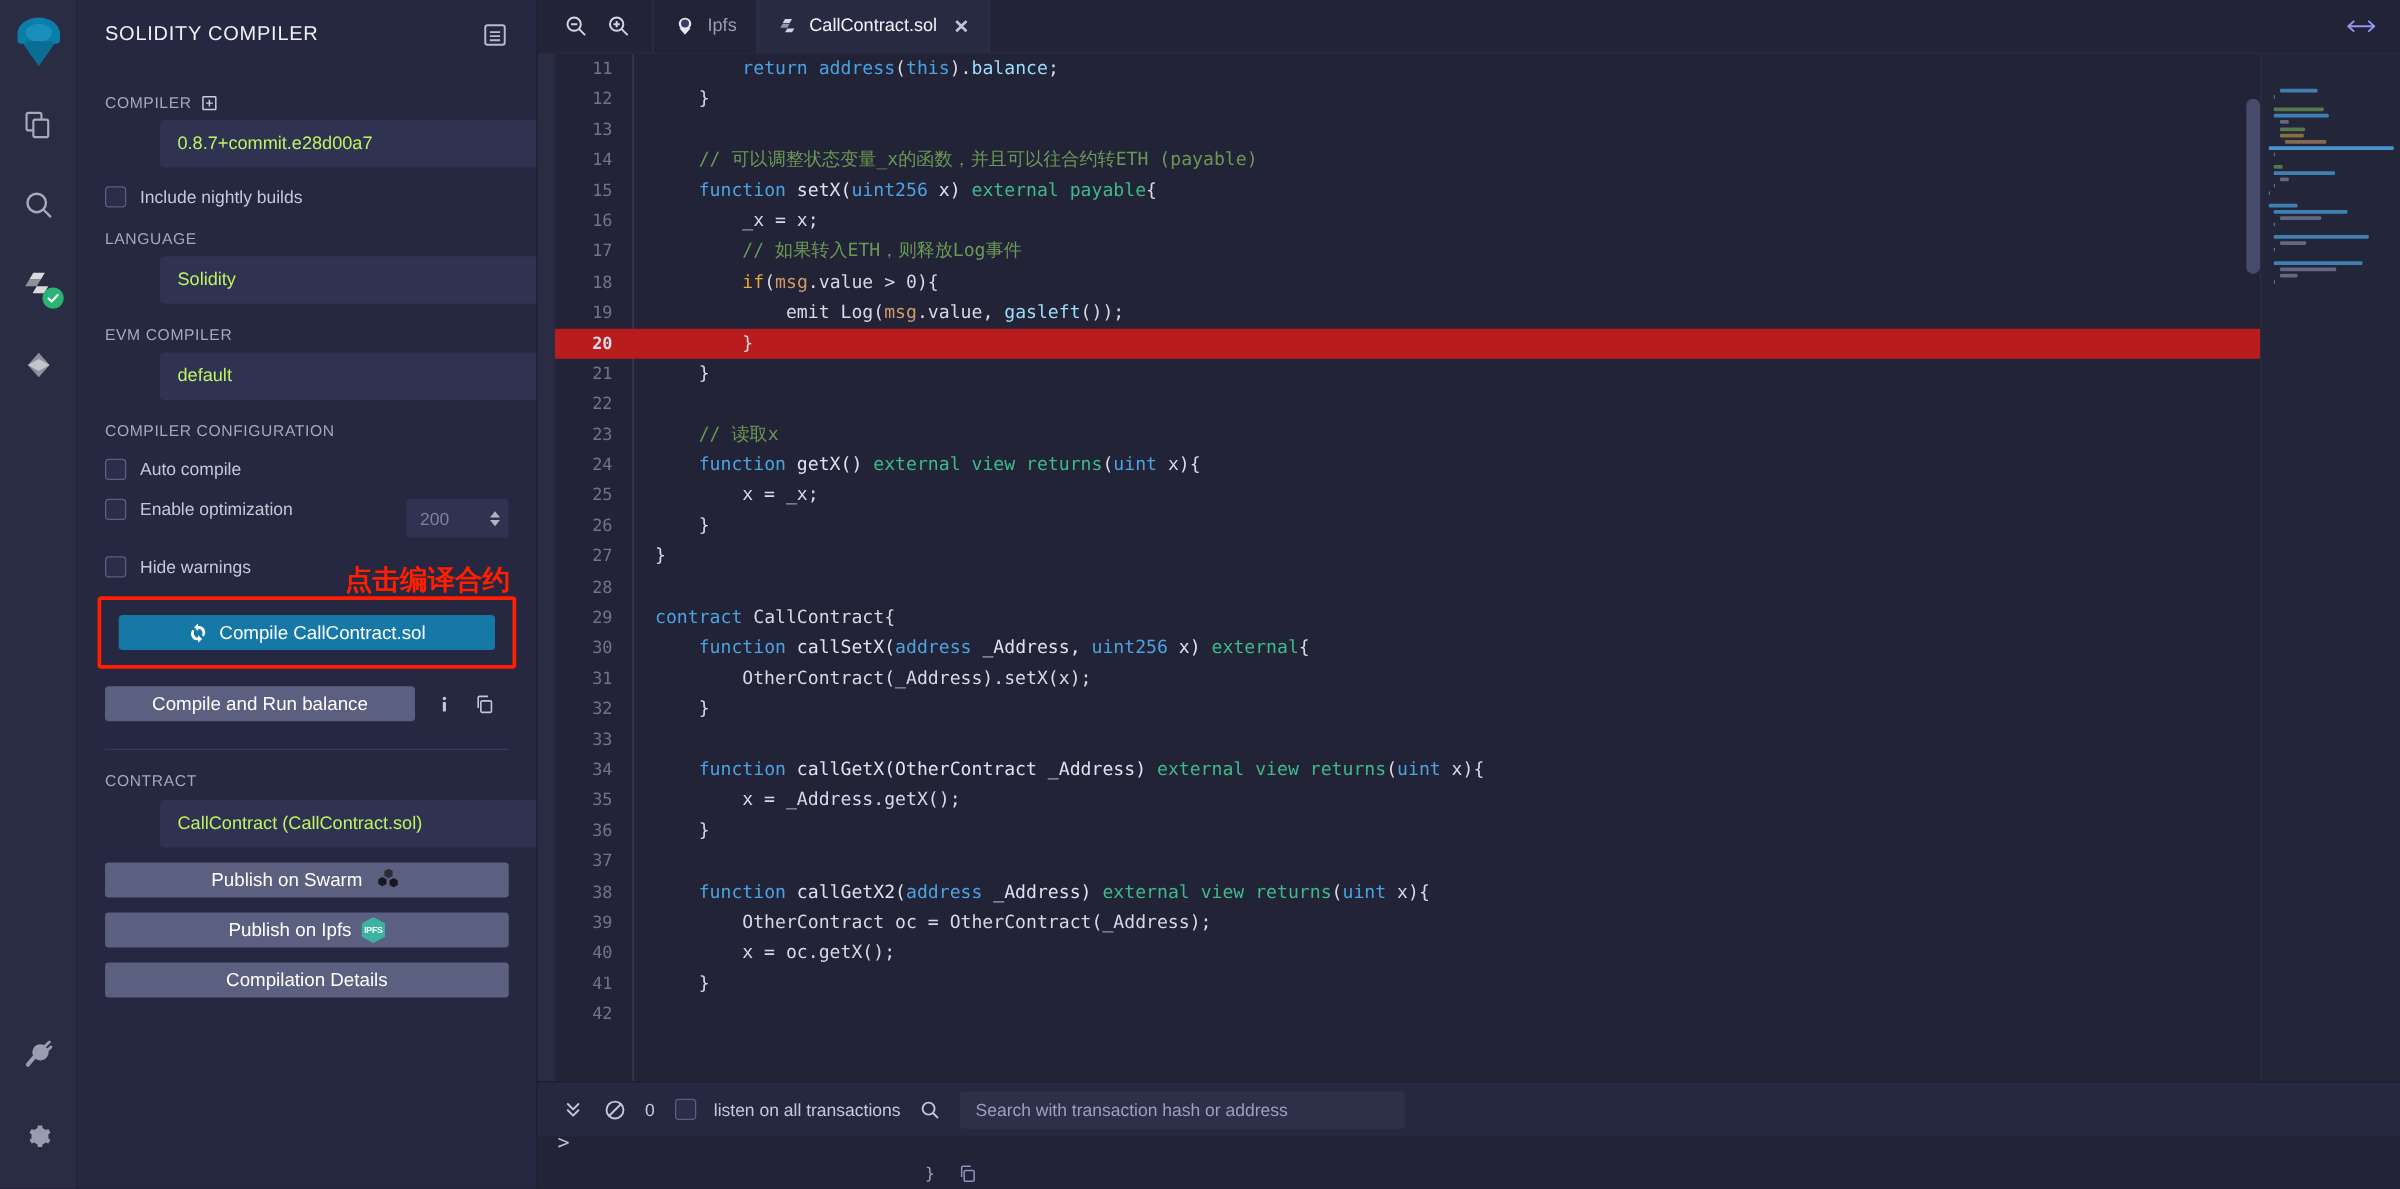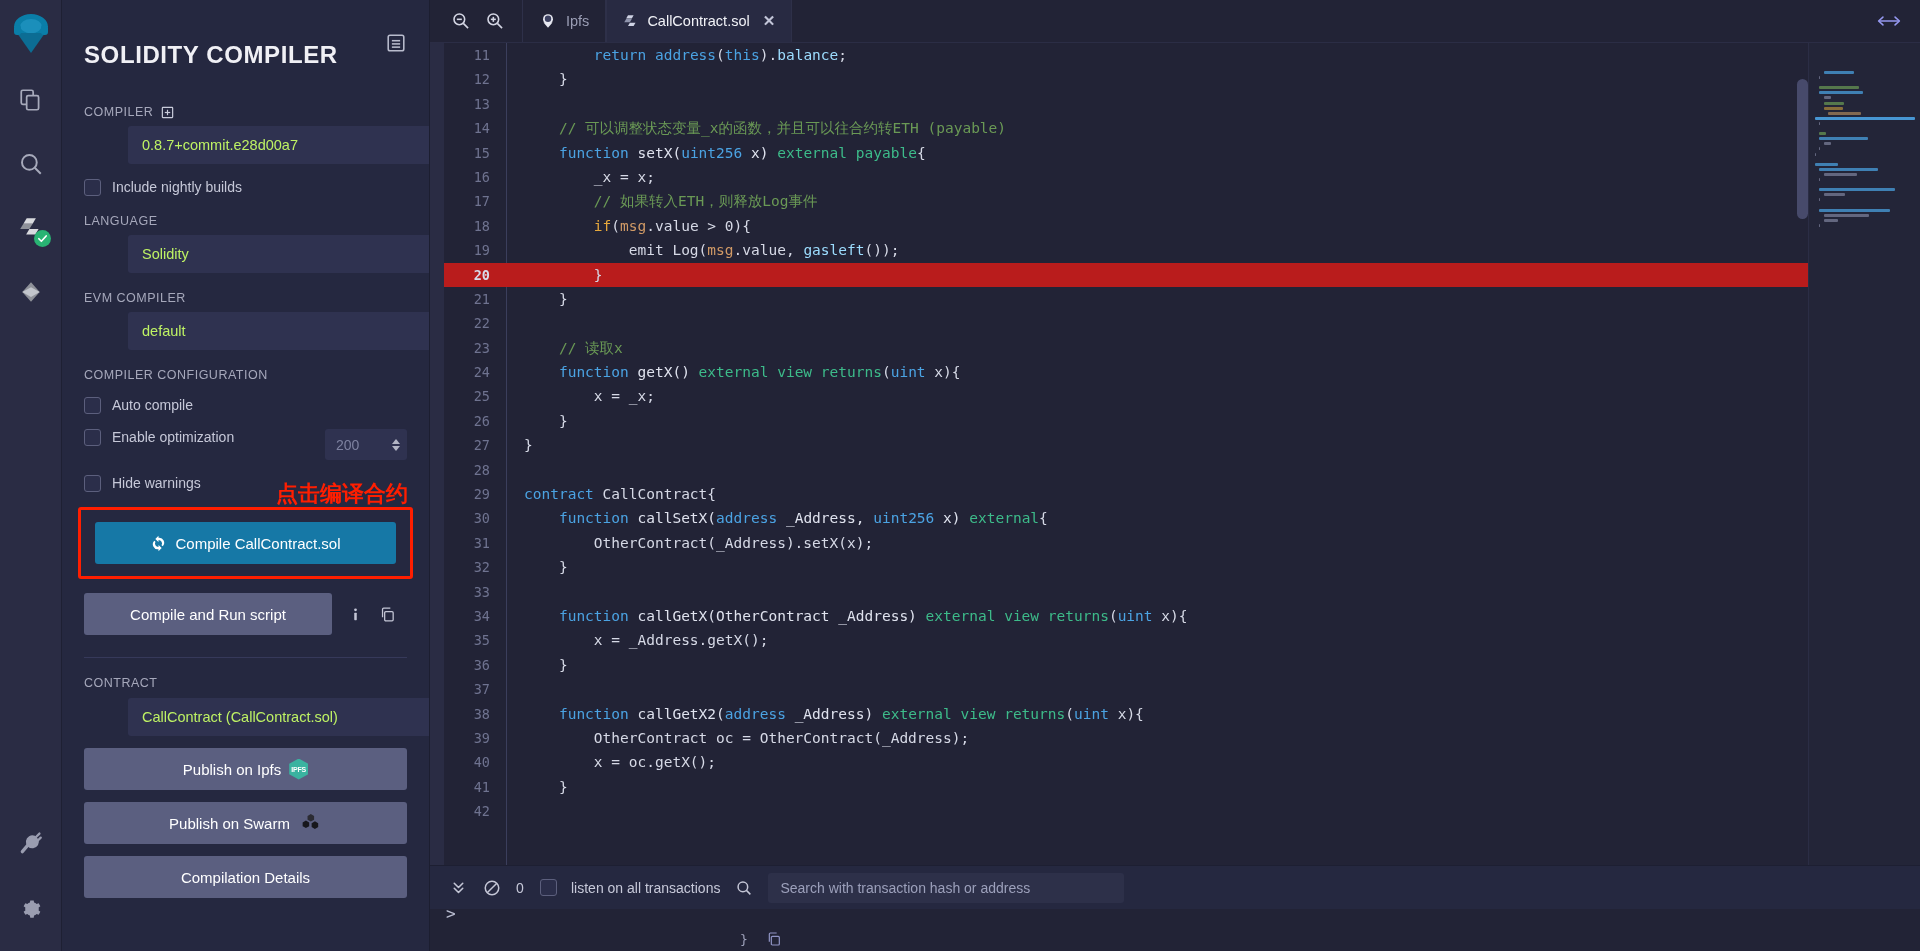--- a/index.html
+++ b/index.html
@@ -34,21 +34,21 @@
     width: 368px; flex: 0 0 368px; height: 951px;
     background: #252840;
     border-right: 1px solid #1c1e30;
     overflow: hidden;
     position: relative;
   }
   .panel-header {
     display: flex; align-items: center; justify-content: space-between;
     padding: 17px 22px 0 22px;
   }
-  .panel-title { font-size: 24px; letter-spacing: .6px; color: #f0f0f5; font-weight: 700; margin-top: 24px;}
+  .panel-title { font-size: 16px; letter-spacing: .6px; color: #f0f0f5; font-weight: 400;}
   .panel-hdr-icon { width: 22px; height: 22px; cursor:pointer; }
   .panel-body { padding: 14px 22px 0 22px; }
 
   .fld-label {
     font-size: 12.5px; color: #a6a8bb; letter-spacing: .5px;
     margin: 18px 0 7px 0; display: flex; align-items: center; gap: 8px;
   }
   .fld-label.first { margin-top: 22px; }
   .select-box {
     background: #2f3250; border: none; border-radius: 3px;
@@ -67,21 +67,21 @@
     background: #2b2e4a; flex: 0 0 17px; cursor:pointer;
   }
   .chk-label { font-size: 14px; color: #c6c8d8; }
   .opt-runs {
     margin-left: auto; width: 82px; height: 31px; background: #2f3250;
     border-radius: 3px; display: flex; align-items: center; justify-content: space-between;
     padding: 0 7px 0 11px; color: #7e82a0; font-size: 14px;
   }
 
   .btn {
-    width: 100%; height: 42px; border-radius: 3px; border: none;
+    width: 100%; height: 28px; border-radius: 3px; border: none;
     display: flex; align-items: center; justify-content: center; gap: 8px;
     font-size: 15px; color: #ffffff; cursor: pointer;
     font-family: "Liberation Sans", sans-serif;
   }
   .btn-primary { background: #1678a6; }
   .btn-secondary { background: #5b5f80; }
 
   .compile-wrap {
     position: relative;
     border: 3px solid #ff1e00; border-radius: 3px;
@@ -355,21 +355,21 @@
               <path d="M12 4V1L7.5 5.5 12 10V7a5 5 0 0 1 4.3 7.5l1.5 1.5A7 7 0 0 0 12 4z"></path>
               <path d="M12 20v3l4.5-4.5L12 14v3a5 5 0 0 1-4.3-7.5L6.2 8A7 7 0 0 0 12 20z"></path>
             </svg>
           </span>
           <span>Compile CallContract.sol</span>
         </button>
       </div>
 
       <div class="run-row">
         <button class="btn btn-secondary">
-          <span>Compile and Run script</span>
+          <span>Compile and Run balance</span>
         </button>
         <span class="ricon">
           <svg width="15" height="17" viewBox="0 0 24 24" fill="#c4c6d6">
               <circle cx="12" cy="4.4" r="2.2"></circle>
               <rect x="10" y="9" width="4" height="12" rx="1"></rect>
             </svg>
         </span>
         <span class="ricon">
           <svg width="17" height="17" viewBox="0 0 24 24" fill="none" stroke="#c4c6d6" stroke-width="1.8">
             <rect x="8" y="8" width="12" height="13" rx="1.6"></rect>
@@ -383,35 +383,35 @@
       <div class="fld-label">CONTRACT</div>
       <div class="select-box sel-contract">
         <span>CallContract (CallContract.sol)</span>
         <span class="spin">
             <i class="up"></i>
             <i class="dn"></i>
           </span>
       </div>
 
       <button class="btn btn-secondary pub-btn">
-        <span>Publish on Ipfs</span>
-        <span class="ipfs-badge">
-            <span>IPFS</span>
-          </span>
-      </button>
-
-      <button class="btn btn-secondary pub-btn">
         <span>Publish on Swarm</span>
         <span class="swarm">
           <svg width="24" height="18" viewBox="0 0 28 22">
             <polygon points="15,0 19,2.3 19,6.9 15,9.2 11,6.9 11,2.3" fill="#2b2b33"></polygon>
             <polygon points="9,8 13,10.3 13,14.9 9,17.2 5,14.9 5,10.3" fill="#17171c"></polygon>
             <polygon points="20,9 24,11.3 24,15.9 20,18.2 16,15.9 16,11.3" fill="#17171c"></polygon>
           </svg>
         </span>
+      </button>
+
+      <button class="btn btn-secondary pub-btn">
+        <span>Publish on Ipfs</span>
+        <span class="ipfs-badge">
+            <span>IPFS</span>
+          </span>
       </button>
 
       <button class="btn btn-secondary pub-btn">
         <span>Compilation Details</span>
       </button>
     </div>
   </div>
 
   <div class="editor-col">
 

